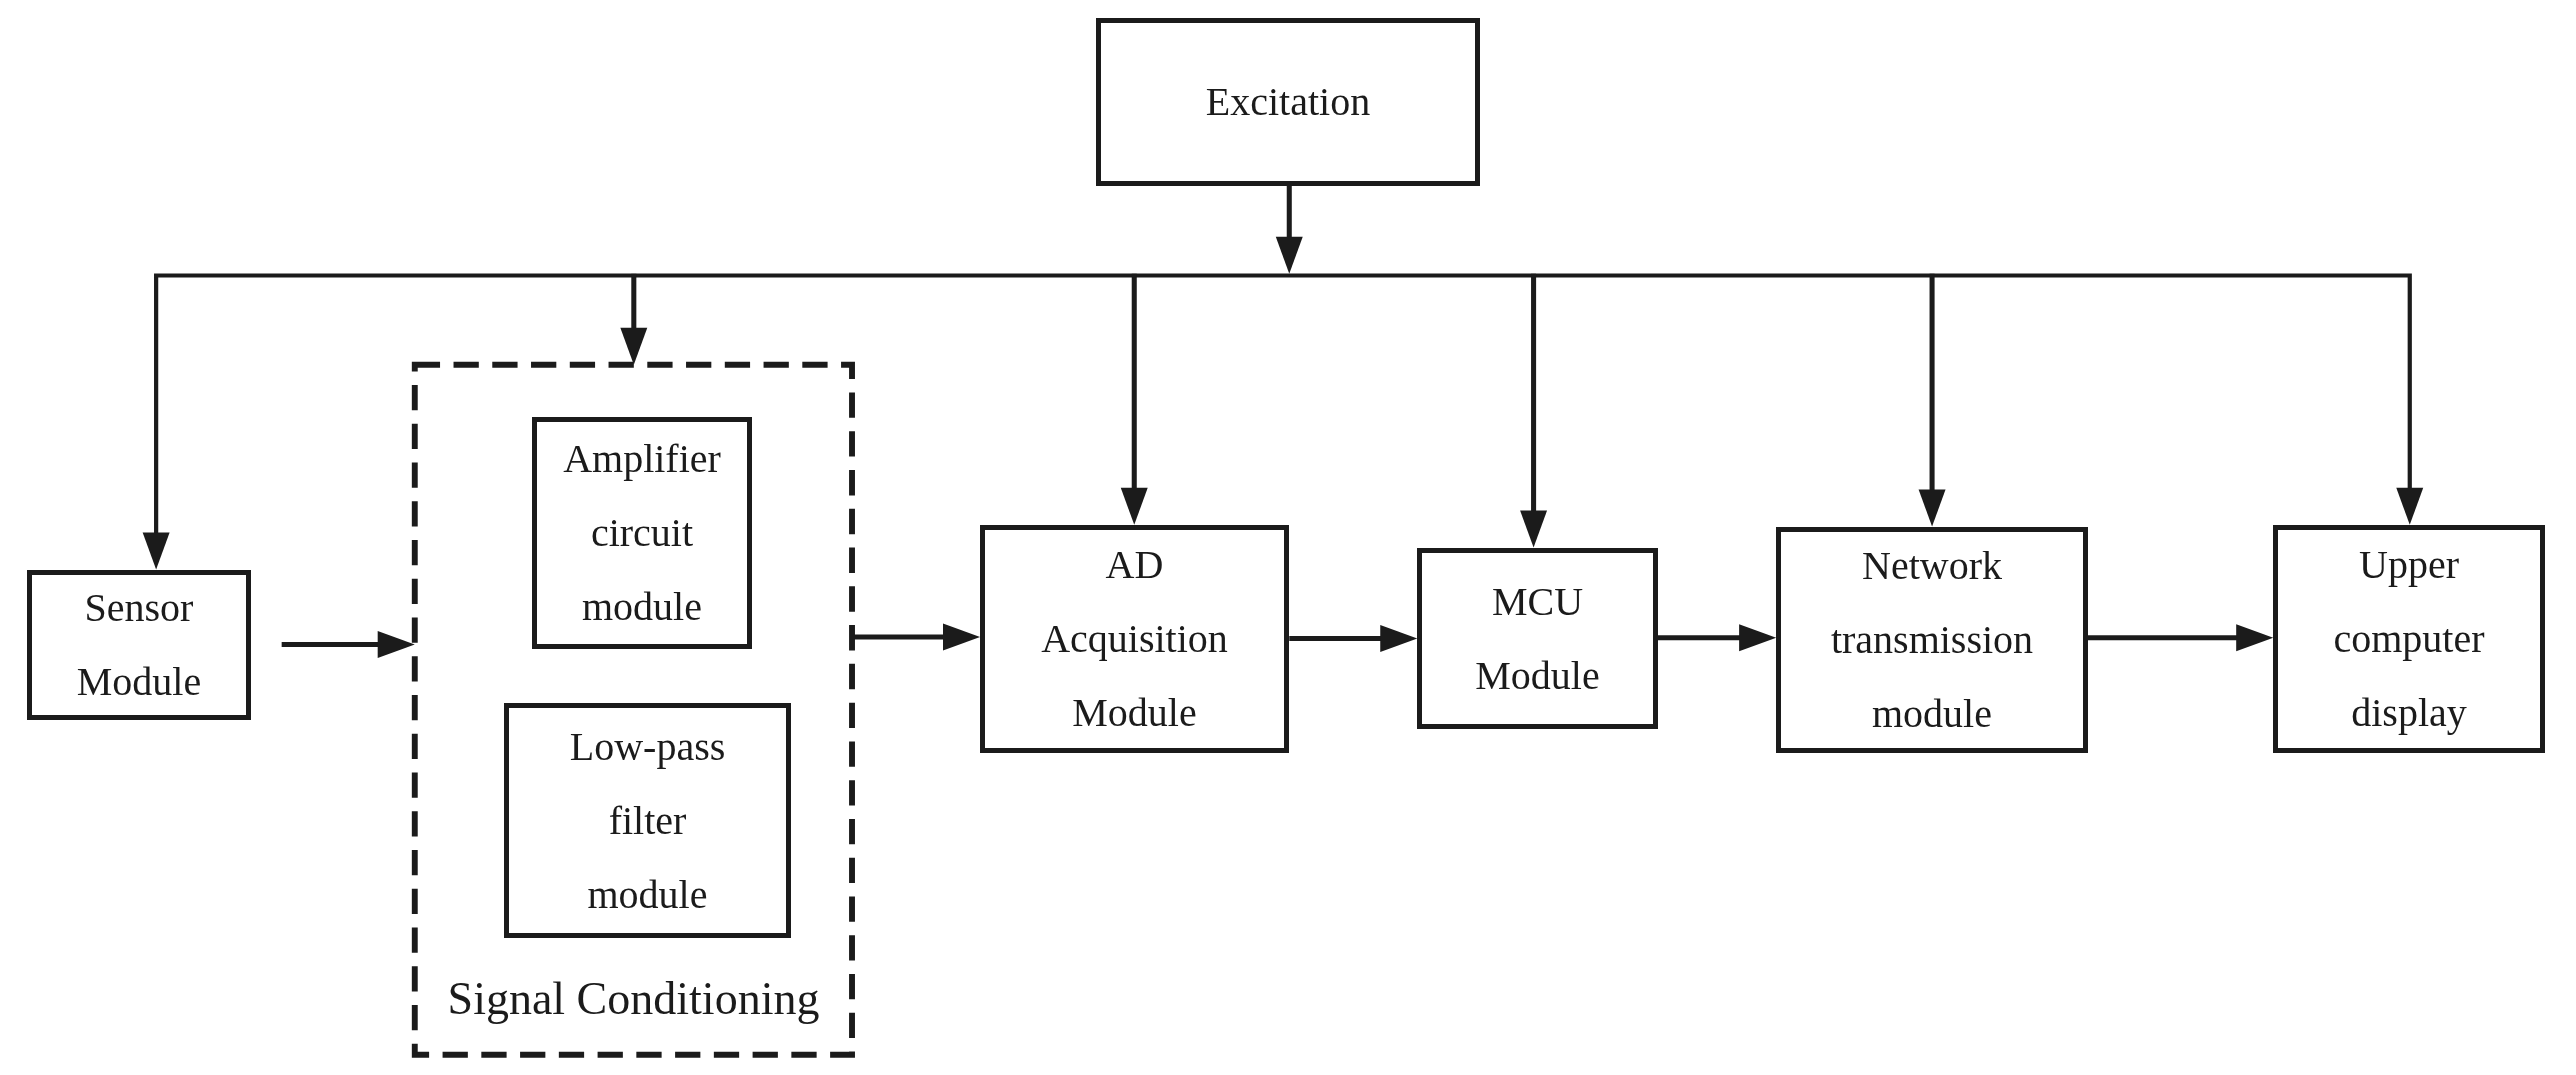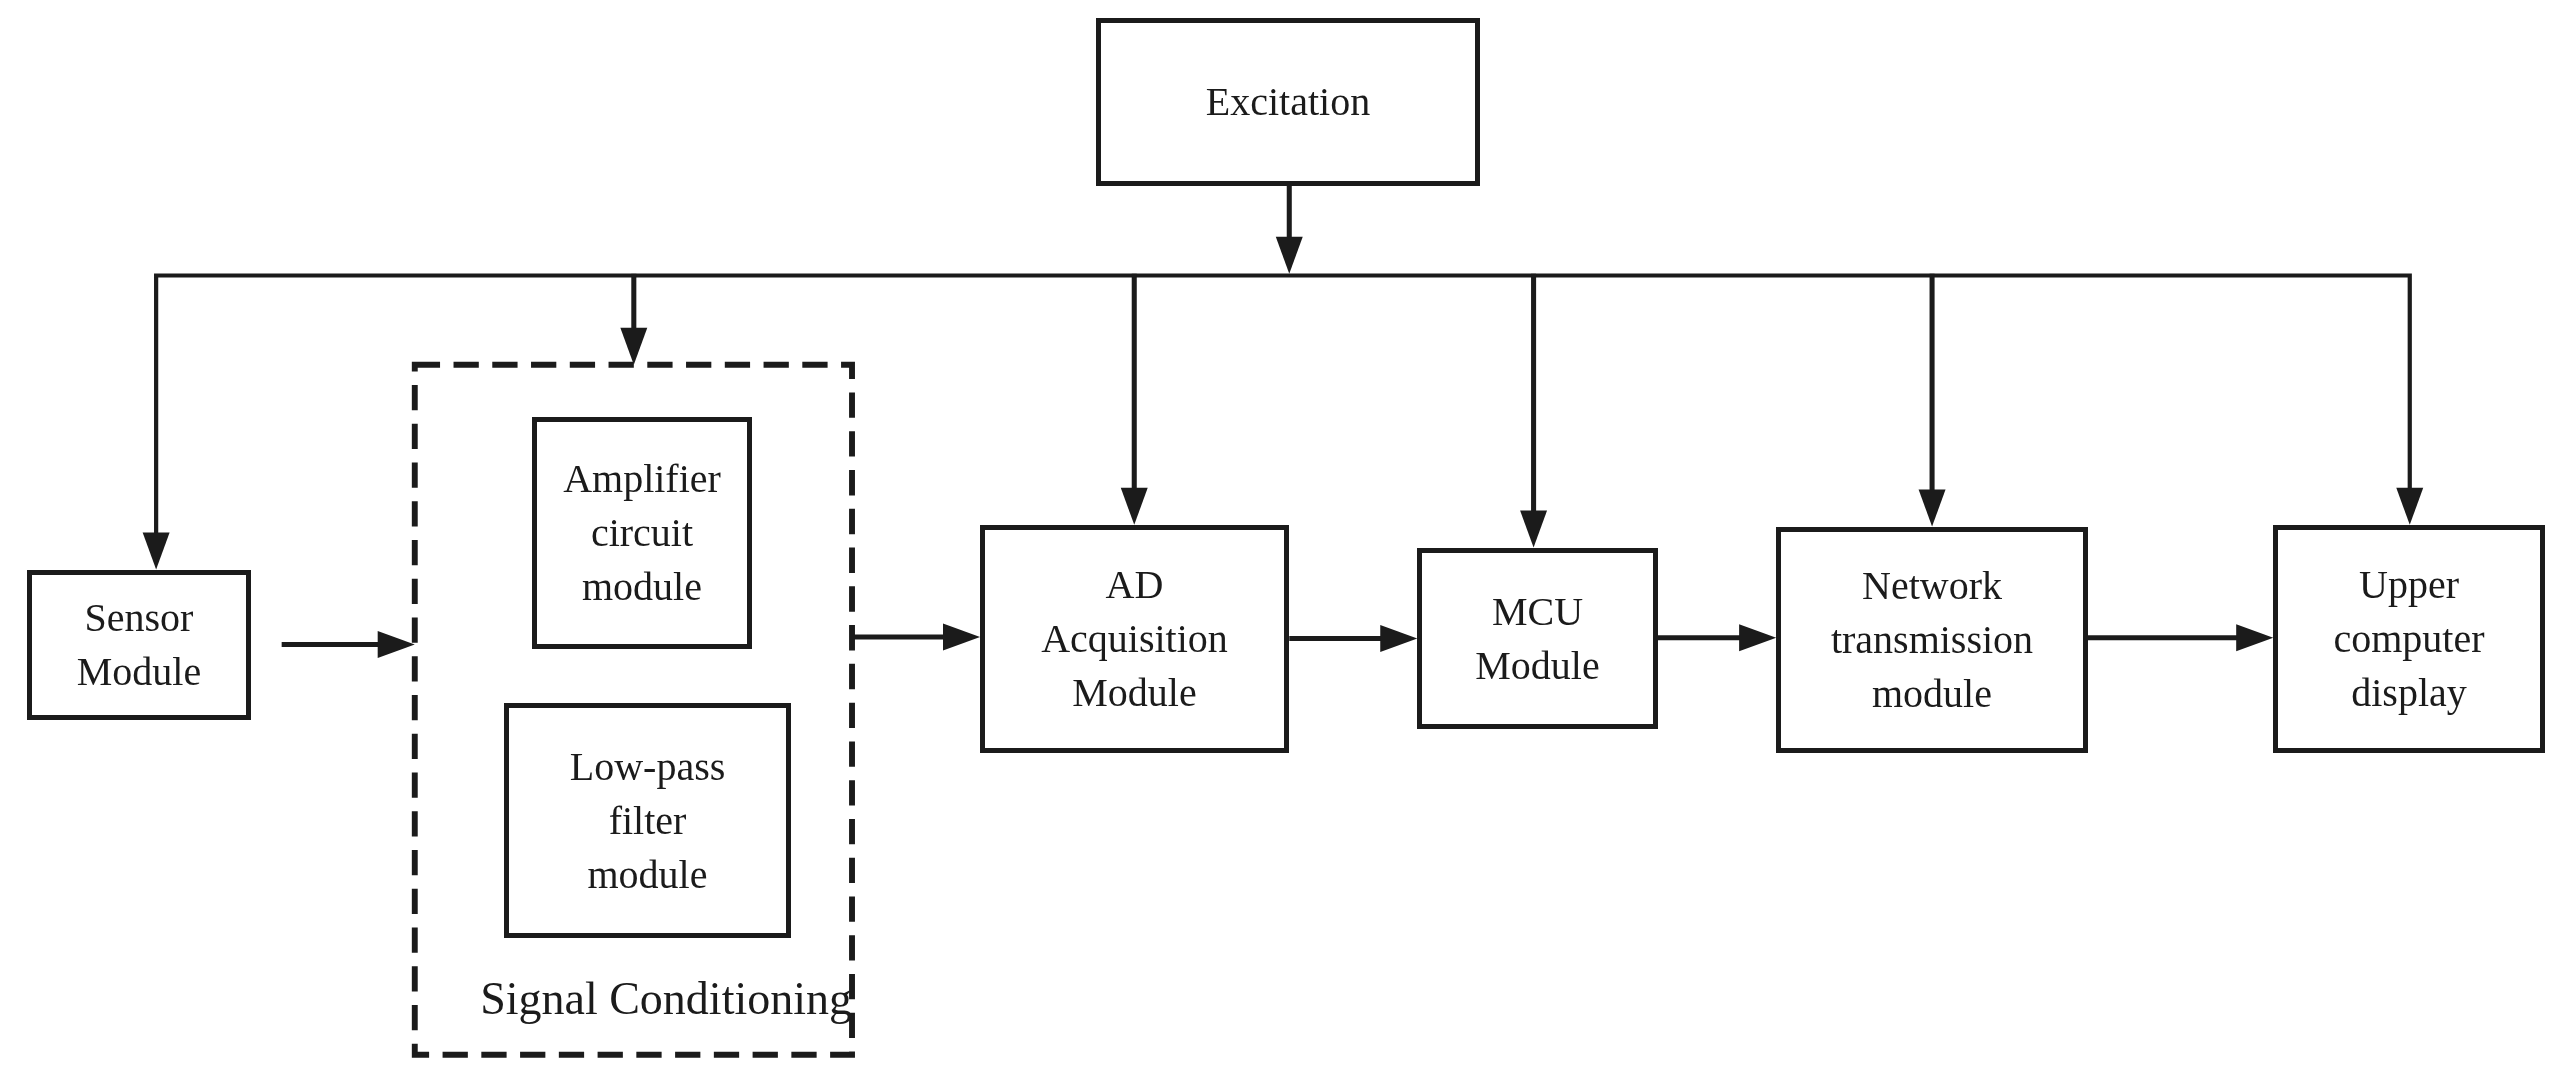--- a/index.html
+++ b/index.html
@@ -16,29 +16,30 @@
   svg.wires { position: absolute; left: 0; top: 0; z-index: 1; }
   svg.wires .shaft { stroke: var(--ink); fill: none; }
   svg.wires .head  { fill: var(--ink); stroke: none; }
   .node {
     position: absolute; z-index: 2;
     background: var(--bg);
     border: 5.9px solid var(--ink);
     display: flex; flex-direction: column;
     align-items: center; justify-content: center;
     text-align: center;
+    gap: 20px;
   }
   .node .ln {
     display: block;
     font-size: 40px; line-height: 54px;
     white-space: nowrap;
   }
   .group-label {
     position: absolute; z-index: 2;
-    text-align: right;
+    text-align: center;
     font-size: 46px; line-height: 56px;
     white-space: nowrap;
   }
 </style>
 </head>
 <body>
 
 <div id="stage">
 
   <svg class="wires" width="2576" height="1075" viewBox="0 0 3057 1276">

